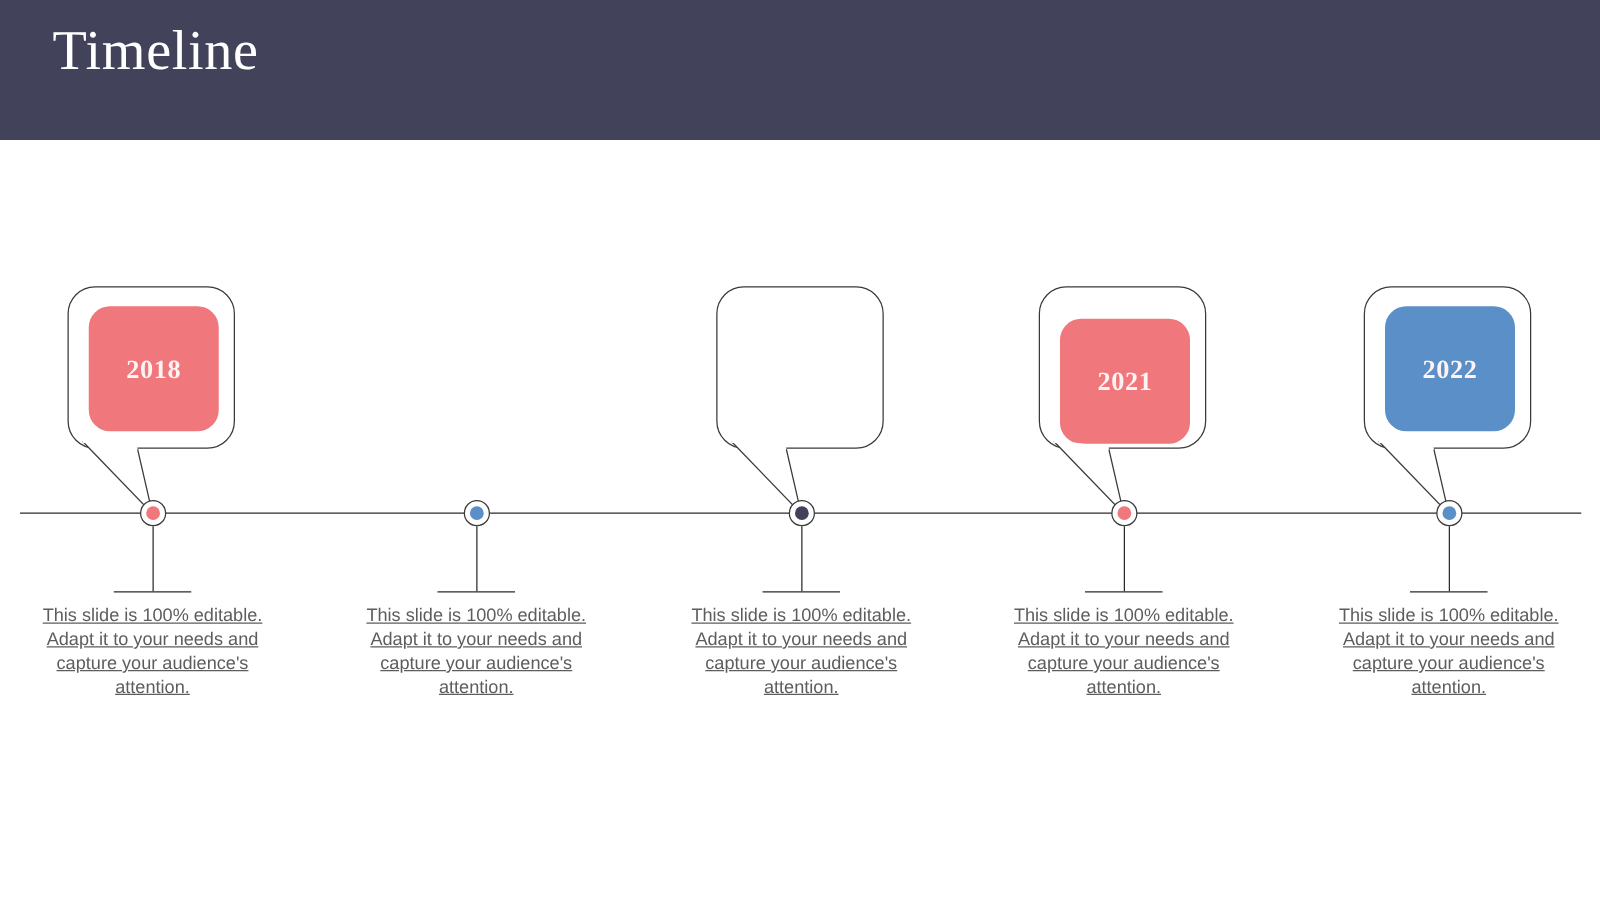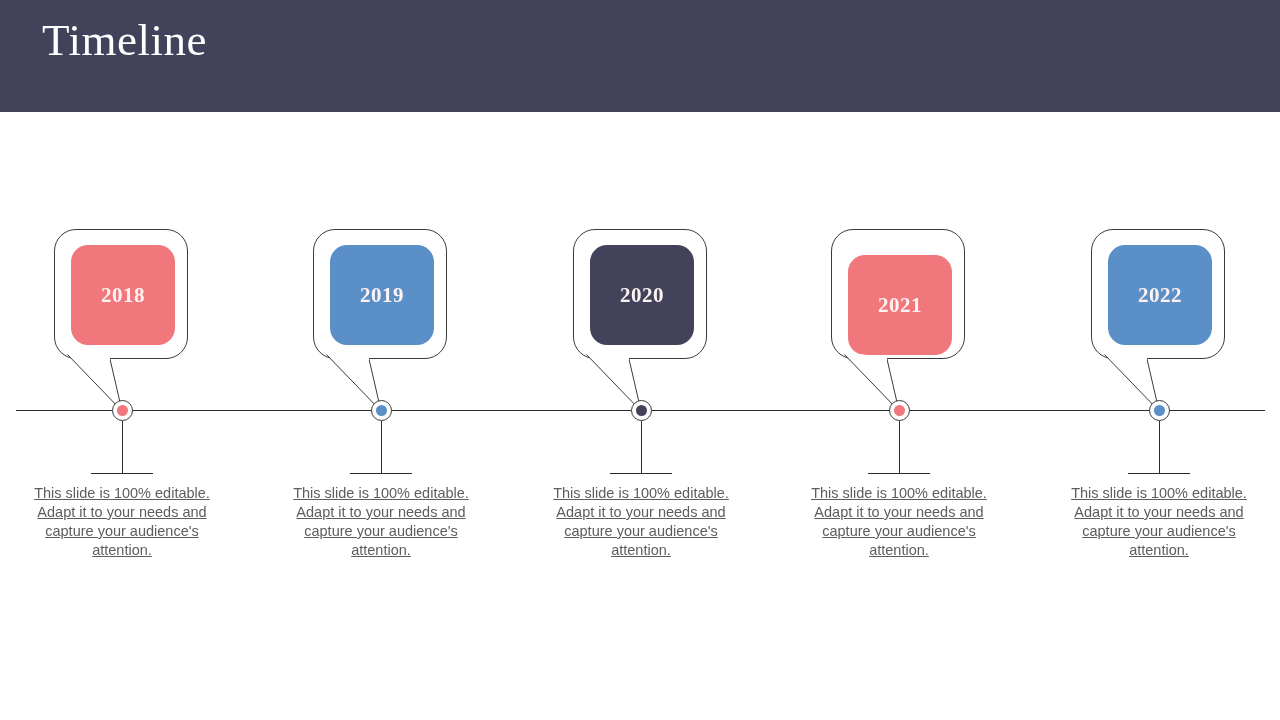--- a/index.html
+++ b/index.html
@@ -202,46 +202,33 @@
       <div class="marker">
         <span class="marker-dot" style="background: rgb(240, 119, 123);"></span>
       </div>
 
       <div class="stem"></div>
       <div class="divider"></div>
 
       <div class="desc">This slide is 100% editable. Adapt it to your needs and capture your audience's attention.</div>
     </div>
     <div class="stage" style="left: 251px;">
-      <div class="bubble-wrap">
-        <div class="bubble-outline"></div>
-        <div class="tile" style="background: rgb(91, 143, 199);">
-          <span class="tile-year">2019</span>
-        </div>
-        <svg class="bubble-tail" viewBox="0 0 136 70">
-          <path d="M 12 2 L 68 60 L 56 8" fill="#ffffff" stroke="#3a3a3a" stroke-width="1" stroke-linejoin="miter"></path>
-          <line x1="12" y1="2" x2="56" y2="8" stroke="#ffffff" stroke-width="2.5"></line>
-        </svg>
-      </div>
 
       <div class="marker">
         <span class="marker-dot" style="background: rgb(91, 143, 199);"></span>
       </div>
 
       <div class="stem"></div>
       <div class="divider"></div>
 
       <div class="desc">This slide is 100% editable. Adapt it to your needs and capture your audience's attention.</div>
     </div>
     <div class="stage" style="left: 511px;">
       <div class="bubble-wrap">
         <div class="bubble-outline"></div>
-        <div class="tile" style="background: rgb(66, 67, 90);">
-          <span class="tile-year">2020</span>
-        </div>
         <svg class="bubble-tail" viewBox="0 0 136 70">
           <path d="M 12 2 L 68 60 L 56 8" fill="#ffffff" stroke="#3a3a3a" stroke-width="1" stroke-linejoin="miter"></path>
           <line x1="12" y1="2" x2="56" y2="8" stroke="#ffffff" stroke-width="2.5"></line>
         </svg>
       </div>
 
       <div class="marker">
         <span class="marker-dot" style="background: rgb(66, 67, 90);"></span>
       </div>
 

